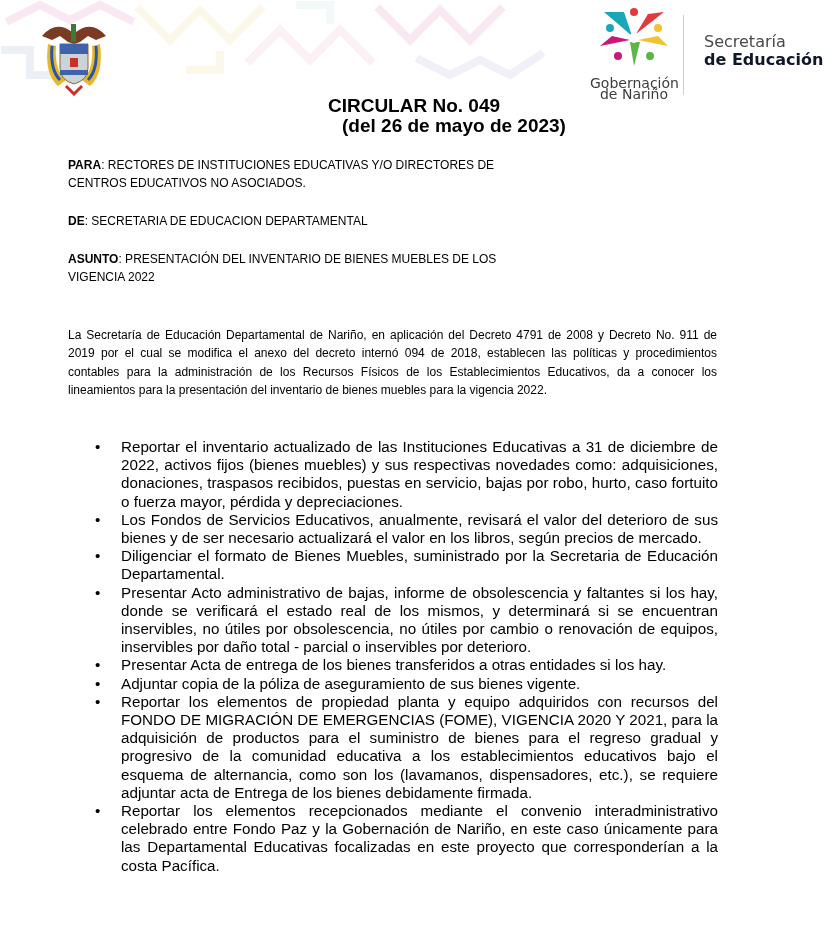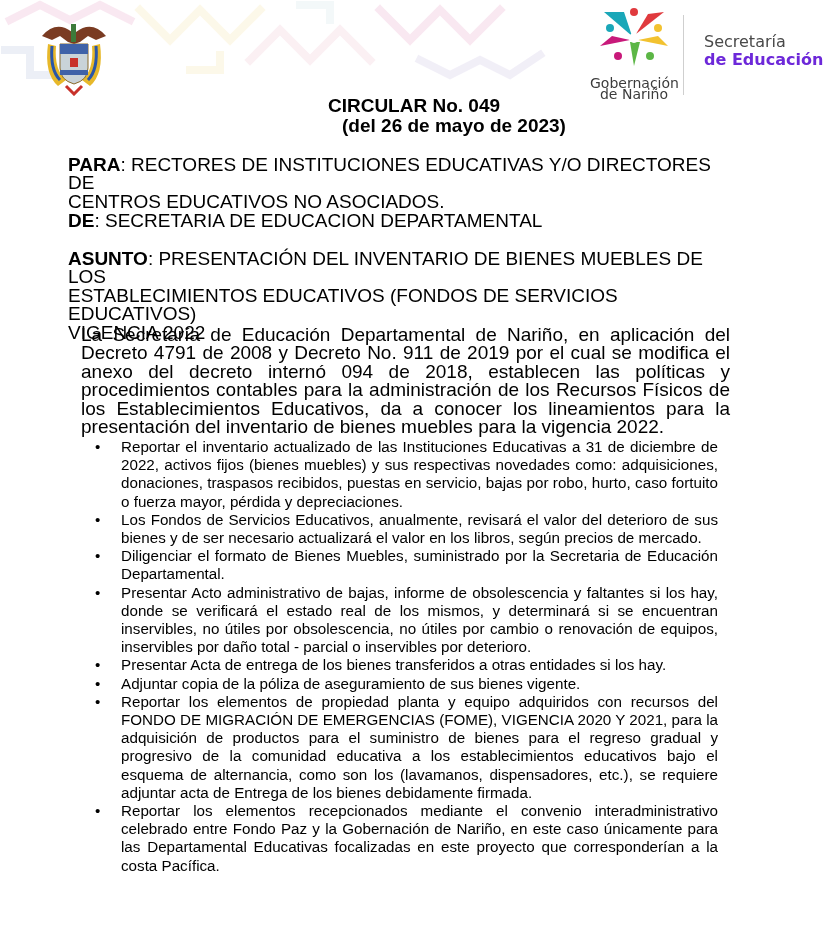--- a/index.html
+++ b/index.html
@@ -8,30 +8,30 @@
   .header { position: absolute; left: 0; top: 0; width: 828px; height: 100px; }
   .pattern { position: absolute; left: 0; top: 0; width: 560px; height: 85px; opacity: 0.55; }
   .coat { position: absolute; left: 36px; top: 14px; width: 76px; height: 82px; }
   .star-logo { position: absolute; left: 596px; top: 6px; width: 76px; height: 60px; }
   .gob-text { position: absolute; left: 590px; top: 78px; width: 88px; text-align: center;
               font-size: 14px; line-height: 11px; color: #3c3c3c; font-family: "DejaVu Sans", sans-serif; }
   .vdivider { position: absolute; left: 683px; top: 15px; width: 1px; height: 80px; background: #cfcfcf; }
   .secre { position: absolute; left: 704px; top: 33px; font-family: "DejaVu Sans", sans-serif;
            font-size: 16px; line-height: 18px; }
   .secre .l1 { color: #4a4a4a; }
-  .secre .l2 { color: #6d28d9; font-weight: bold; }
+  .secre .l2 { color: #0f172a; font-weight: bold; }
 
   .title { position: absolute; left: 0; width: 828px; text-align: center; font-weight: bold;
            font-size: 19px; line-height: 20px; }
   .t1 { top: 96px; }
   .t2 { top: 116px; margin-left: 40px; }
 
-  .block { position: absolute; left: 68px; width: 650px; font-size: 19px; line-height: 18.4px; }
+  .block { position: absolute; left: 68px; width: 650px; font-size: 12px; line-height: 18.4px; }
   .block b { font-weight: bold; }
-  .para { text-align: justify; width: 649px; margin-left: 13px; }
+  .para { text-align: justify; width: 649px; }
 
   ul.items { position: absolute; left: 68px; top: 438px; width: 650px; margin: 0; padding: 0; list-style: none;
              font-size: 15.2px; line-height: 18.2px; }
   ul.items li { position: relative; padding-left: 53px; text-align: justify; }
   ul.items li .bullet { position: absolute; left: 27px; top: 0; }
 </style>
 </head>
 <body>
 
 <div class="header">
@@ -93,21 +93,20 @@
   <div><b>PARA</b><span>:  RECTORES DE INSTITUCIONES EDUCATIVAS Y/O DIRECTORES DE</span></div>
   <div>CENTROS EDUCATIVOS NO ASOCIADOS.</div>
 </div>
 
 <div class="block" style="top:212px;">
   <b>DE</b><span>: SECRETARIA DE EDUCACION DEPARTAMENTAL</span>
 </div>
 
 <div class="block" style="top:250px;">
   <div><b>ASUNTO</b><span>:  PRESENTACIÓN DEL INVENTARIO DE BIENES MUEBLES DE LOS</span></div>
-  <div>ESTABLECIMIENTOS EDUCATIVOS (FONDOS DE SERVICIOS EDUCATIVOS)</div>
   <div>VIGENCIA 2022</div>
 </div>
 
 <div class="block para" style="top:326px;">La Secretaría de Educación Departamental de Nariño, en aplicación del Decreto 4791 de 2008 y Decreto No. 911 de 2019 por el cual se modifica el anexo del decreto internó 094 de 2018, establecen las políticas y procedimientos contables para la administración de los Recursos Físicos de los Establecimientos Educativos, da a conocer los lineamientos para la presentación del inventario de bienes muebles para la vigencia 2022.</div>
 
 <ul class="items">
   <li><span class="bullet">•</span><span>Reportar el inventario actualizado de las Instituciones Educativas a 31 de diciembre de 2022, activos fijos (bienes muebles) y sus respectivas novedades como: adquisiciones, donaciones, traspasos recibidos, puestas en servicio, bajas por robo, hurto, caso fortuito o fuerza mayor, pérdida y depreciaciones.</span></li>
   <li><span class="bullet">•</span><span>Los Fondos de Servicios Educativos, anualmente, revisará el valor del deterioro de sus bienes y de ser necesario actualizará el valor en los libros, según precios de mercado.</span></li>
   <li><span class="bullet">•</span><span>Diligenciar el formato de Bienes Muebles, suministrado por la Secretaria de Educación Departamental.</span></li>
   <li><span class="bullet">•</span><span>Presentar Acto administrativo de bajas, informe de obsolescencia y faltantes si los hay, donde se verificará el estado real de los mismos, y determinará si se encuentran inservibles, no útiles por obsolescencia, no útiles por cambio o renovación de equipos, inservibles por daño total - parcial o inservibles por deterioro.</span></li>

